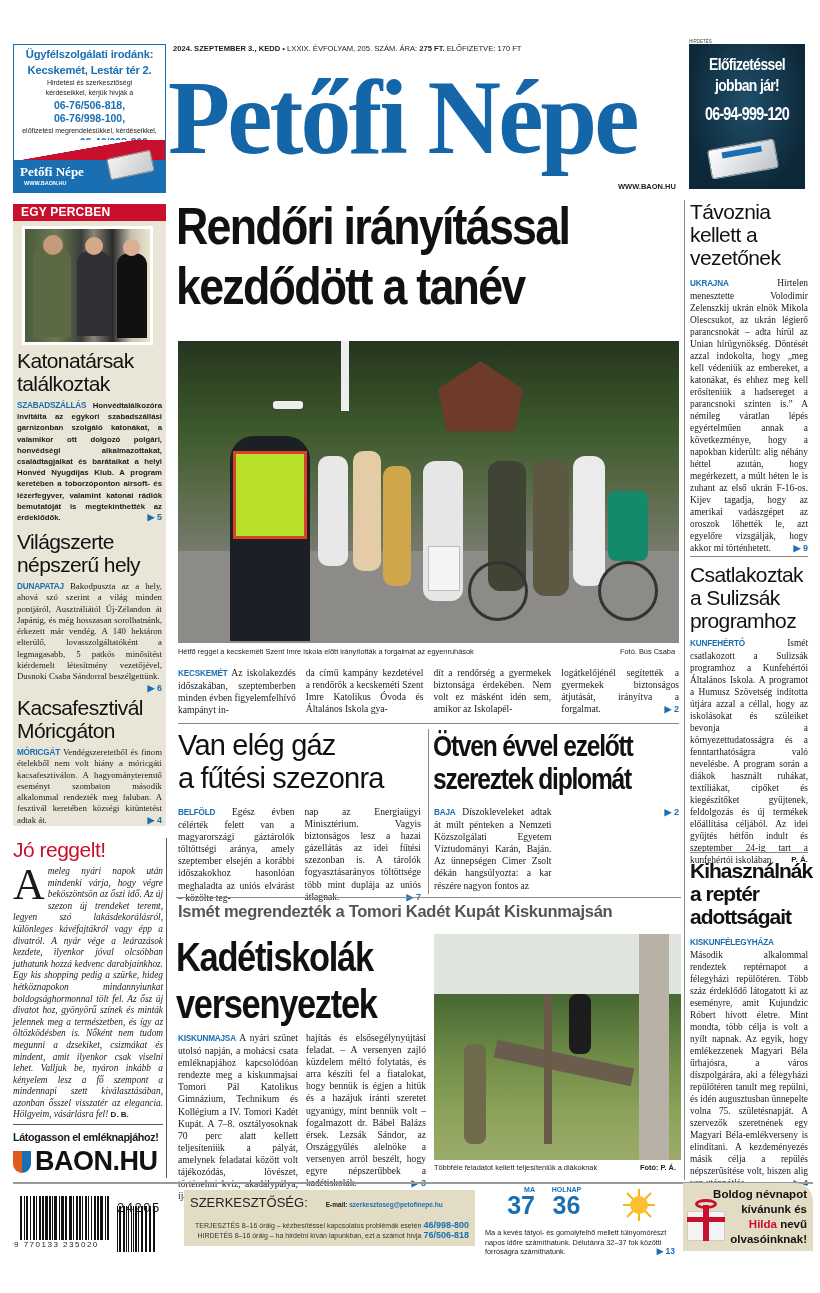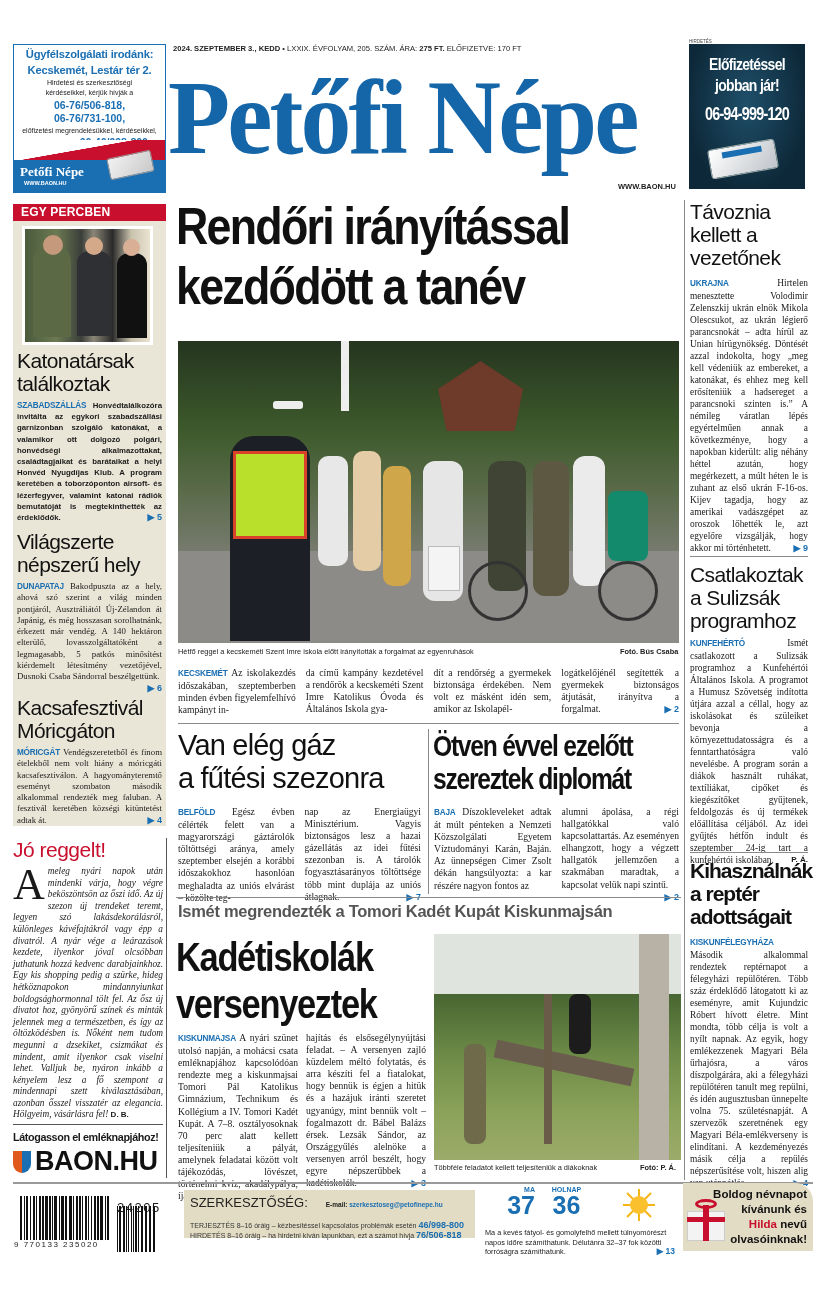--- a/index.html
+++ b/index.html
@@ -50,52 +50,52 @@
   #joreg-body { left: 13px; top: 866px; width: 150px; font-family: "Liberation Serif", serif; font-style: italic; font-size: 9.3px; line-height: 11.6px; text-align: justify; }
   #joreg-body .drop { float: left; font-family: "Liberation Serif", serif; font-style: normal; font-size: 44px; line-height: 36px; margin-right: 3px; margin-top: 1px; }
   #visit { left: 13px; top: 1131px; font-family: "Liberation Sans", sans-serif; font-weight: bold; font-size: 10.8px; letter-spacing: -0.4px; }
   #baon { left: 13px; top: 1146px; font-family: "Liberation Sans", sans-serif; font-weight: bold; font-size: 27px; letter-spacing: -0.5px; color: #111; display: flex; align-items: center; }
   #baon .shield { width: 18px; height: 22px; margin-right: 4px; background: linear-gradient(90deg,#e05a1e 50%,#1a6fb3 50%); border-radius: 0 0 9px 9px; }
 
   
   #main-head { left: 176px; top: 196px; font-family: "Liberation Sans", sans-serif; font-weight: bold; font-size: 52px; line-height: 60px; letter-spacing: -2px; color: #111; transform: scaleX(0.86); transform-origin: left top; white-space: nowrap; }
   #main-photo { left: 178px; top: 341px; width: 501px; height: 302px; overflow: hidden; background: linear-gradient(180deg,#25351f 0%,#3e5a2c 30%,#5a6b4a 50%,#7f7f78 75%,#8c8a86 100%); }
   #caption1 { left: 178px; top: 647px; font-family: "Liberation Sans", sans-serif; font-size: 7.4px; color: #222; }
-  #credit1 { left: 620px; top: 647px; font-family: "Liberation Sans", sans-serif; font-weight: bold; font-size: 7.4px; color: #222; }
+  #credit1 { left: 620px; top: 647px; font-family: "Liberation Sans", sans-serif; font-weight: normal; font-size: 7.4px; color: #222; }
   .cols4 { display: flex; gap: 10px; }
   .cols4 > div { flex: 1; }
 
   .h-thin { font-family: "Liberation Sans", sans-serif; font-size: 29px; line-height: 33px; letter-spacing: -0.8px; color: #111; }
   .h-bold { font-family: "Liberation Sans", sans-serif; font-weight: bold; font-size: 30px; line-height: 33px; letter-spacing: -1.5px; color: #111; transform: scaleX(0.82); transform-origin: left top; white-space: nowrap; }
 
   #kadet-kicker { left: 178px; top: 902px; font-family: "Liberation Sans", sans-serif; font-weight: bold; font-size: 16.5px; color: #555; letter-spacing: -0.3px; white-space: nowrap; }
   #kadet-head { left: 176px; top: 934px; font-family: "Liberation Sans", sans-serif; font-weight: bold; font-size: 40px; line-height: 47px; letter-spacing: -1.5px; color: #111; transform: scaleX(0.86); transform-origin: left top; white-space: nowrap; }
   #kadet-photo { left: 434px; top: 934px; width: 247px; height: 226px; overflow: hidden; background: linear-gradient(180deg,#2d3b26 0%,#4c6b34 30%,#6f8c48 55%,#8ca35a 80%,#9cab6b 100%); }
   #caption2 { left: 434px; top: 1163px; font-family: "Liberation Sans", sans-serif; font-size: 7.4px; color: #222; }
   #credit2 { left: 640px; top: 1163px; font-family: "Liberation Sans", sans-serif; font-weight: bold; font-size: 7.4px; color: #222; }
 
   .right-head { font-family: "Liberation Sans", sans-serif; font-size: 21px; line-height: 23px; letter-spacing: -0.6px; color: #111; }
   .right-headb { font-family: "Liberation Sans", sans-serif; font-weight: bold; font-size: 21px; line-height: 23px; letter-spacing: -1px; color: #111; }
   .right-body { font-size: 9.4px; line-height: 12px; text-align: justify; }
 
   
   #barcode { left: 14px; top: 1196px; width: 145px; height: 56px; }
-  #szerk { left: 184px; top: 1190px; width: 291px; height: 48px; background: #e3dcc4; padding: 5px 6px; }
+  #szerk { left: 184px; top: 1190px; width: 291px; height: 56px; background: #e3dcc4; padding: 5px 6px; text-align: right; }
   #weather { left: 485px; top: 1186px; width: 190px; }
   #nevnap { left: 683px; top: 1183px; width: 130px; height: 68px; background: #e3dcc4; border-radius: 0 18px 0 0; overflow: hidden; }
 </style>
 </head>
 <body>
 
 <div id="svc" class="abs">
   <div class="t1">Ügyfélszolgálati irodánk:</div>
   <div class="t1">Kecskemét, Lestár tér 2.</div>
   <div class="t2" style="padding:1px 16px 2px">Hirdetési és szerkesztőségi kérdéseikkel, kérjük hívják a</div>
   <div class="ph">06-76/506-818,</div>
-  <div class="ph">06-76/731-100,</div>
+  <div class="ph">06-76/998-100,</div>
   <div class="t2" style="padding:2px 4px 0">
     <span>előfizetési megrendelésükkel, kérdéseikkel, kérjük, hívják a</span>
     <span class="ph">06-46/998-800</span>
   </div>
   <div class="t2">helyi tarifás számot.</div>
   <div class="foot">
     <div class="wedge"></div>
     <div class="logo">Petőfi Népe</div>
     <div class="www">WWW.BAON.HU</div>
     <div class="paper"></div>
@@ -217,21 +217,21 @@
   <div class="body-txt"><span class="kicker">BELFÖLD</span> <span>Egész évben célérték felett van a magyarországi gáztárolók töltöttségi aránya, amely szeptember elsején a korábbi időszakokhoz hasonlóan meghaladta az uniós elvárást – közölte teg-</span></div>
   <div class="body-txt"><span>nap az Energiaügyi Minisztérium. Vagyis biztonságos lesz a hazai gázellátás az idei fűtési szezonban is. A tárolók fogyasztásarányos töltöttsége több mint duplája az uniós átlagnak.</span> <span class="arrow">▶ 7</span></div>
 </div>
 
 <div class="abs h-bold" style="left:433px;top:729px">
   <div>Ötven évvel ezelőtt</div>
   <div>szereztek diplomát</div>
 </div>
 <div class="abs cols4" style="left:434px;top:806px;width:245px">
   <div class="body-txt"><span class="kicker">BAJA</span> <span>Díszokleveleket adtak át múlt pénteken a Nemzeti Közszolgálati Egyetem Víztudományi Karán, Baján. Az ünnepségen Cimer Zsolt dékán hangsúlyozta: a kar részére nagyon fontos az</span></div>
-  <div class="body-txt"><span>alumni ápolása, a régi hallgatókkal való kapcsolattartás. Az eseményen elhangzott, hogy a végzett hallgatók jellemzően a szakmában maradtak, a kapcsolat velük napi szintű.</span> <span class="arrow">▶ 2</span></div>
+  <div class="body-txt"> <span class="arrow">▶ 2</span></div>
 </div>
 <div class="rule" style="left:176px;top:897px;width:505px"></div>
 
 <div id="kadet-kicker" class="abs">Ismét megrendezték a Tomori Kadét Kupát Kiskunmajsán</div>
 <div id="kadet-head" class="abs">
   <div>Kadétiskolák</div>
   <div>versenyeztek</div>
 </div>
 <div class="abs cols4" style="left:178px;top:1032px;width:248px;gap:8px">
   <div class="body-txt"><span class="kicker">KISKUNMAJSA</span> <span>A nyári szünet utolsó napján, a mohácsi csata emléknapjához kapcsolódóan rendezte meg a kiskunmajsai Tomori Pál Katolikus Gimnázium, Technikum és Kollégium a IV. Tomori Kadét Kupát. A 7–8. osztályosoknak 70 perc alatt kellett teljesíteniük a pályát, amelynek feladatai között volt tájékozódás, lövészet, történelmi kvíz, akadálypálya, íjászat, gránát-</span></div>

